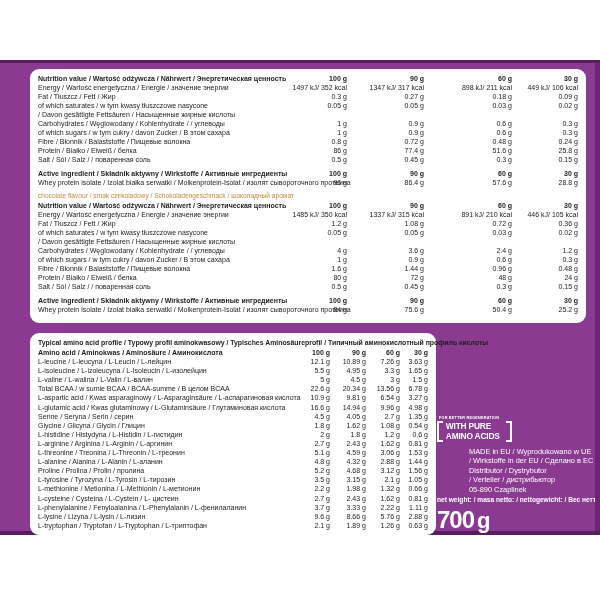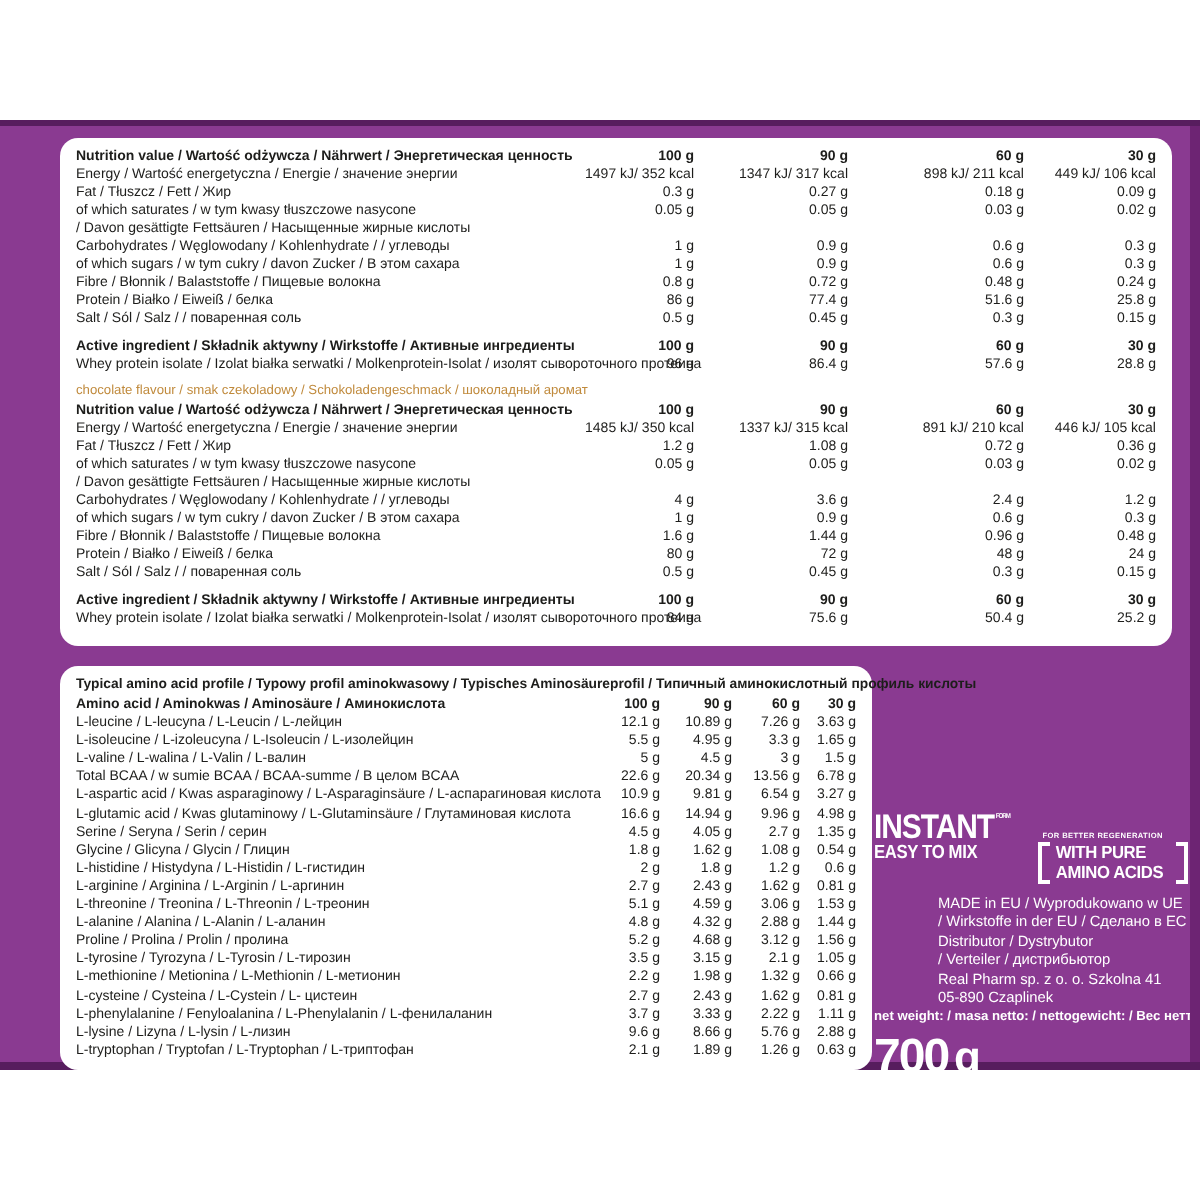--- a/index.html
+++ b/index.html
@@ -439,27 +439,20 @@
           <span class="v v1">1.89 g</span>
           <span class="v v2">1.26 g</span>
           <span class="v v3">0.63 g</span>
         </div>
       </div>
   </div>
 
   <div class="right-block">
 
     <div class="badges">
-      <div class="instant">
-        <div class="l1">
-          <span>INSTANT</span>
-          <span class="form">FORM</span>
-        </div>
-        <div class="l2">EASY TO MIX</div>
-      </div>
       <div class="pure">
         <div class="pure-top">FOR BETTER REGENERATION</div>
         <div class="pure-body">
           <span class="brk brk-l"></span>
           <span class="pure-lines">
             <span style="display:block">WITH PURE</span>
             <span style="display:block">AMINO ACIDS</span>
           </span>
           <span class="brk brk-r"></span>
         </div>
@@ -469,21 +462,20 @@
     <div class="footer-lines">
 
         <div>MADE in EU / Wyprodukowano w UE</div>
 
         <div>/ Wirkstoffe in der EU / Сделано в ЕС</div>
 
         <div>Distributor / Dystrybutor</div>
 
         <div>/ Verteiler / дистрибьютор</div>
 
-        <div>Real Pharm sp. z o. o. Szkolna 41</div>
 
         <div>05-890 Czaplinek</div>
       </div>
 
     <div class="net-label">net weight: / masa netto: / nettogewicht: / Вес нетто:</div>
     <div class="net-value">
       <span class="num">700</span>
       <span class="unit">g</span>
     </div>
 

